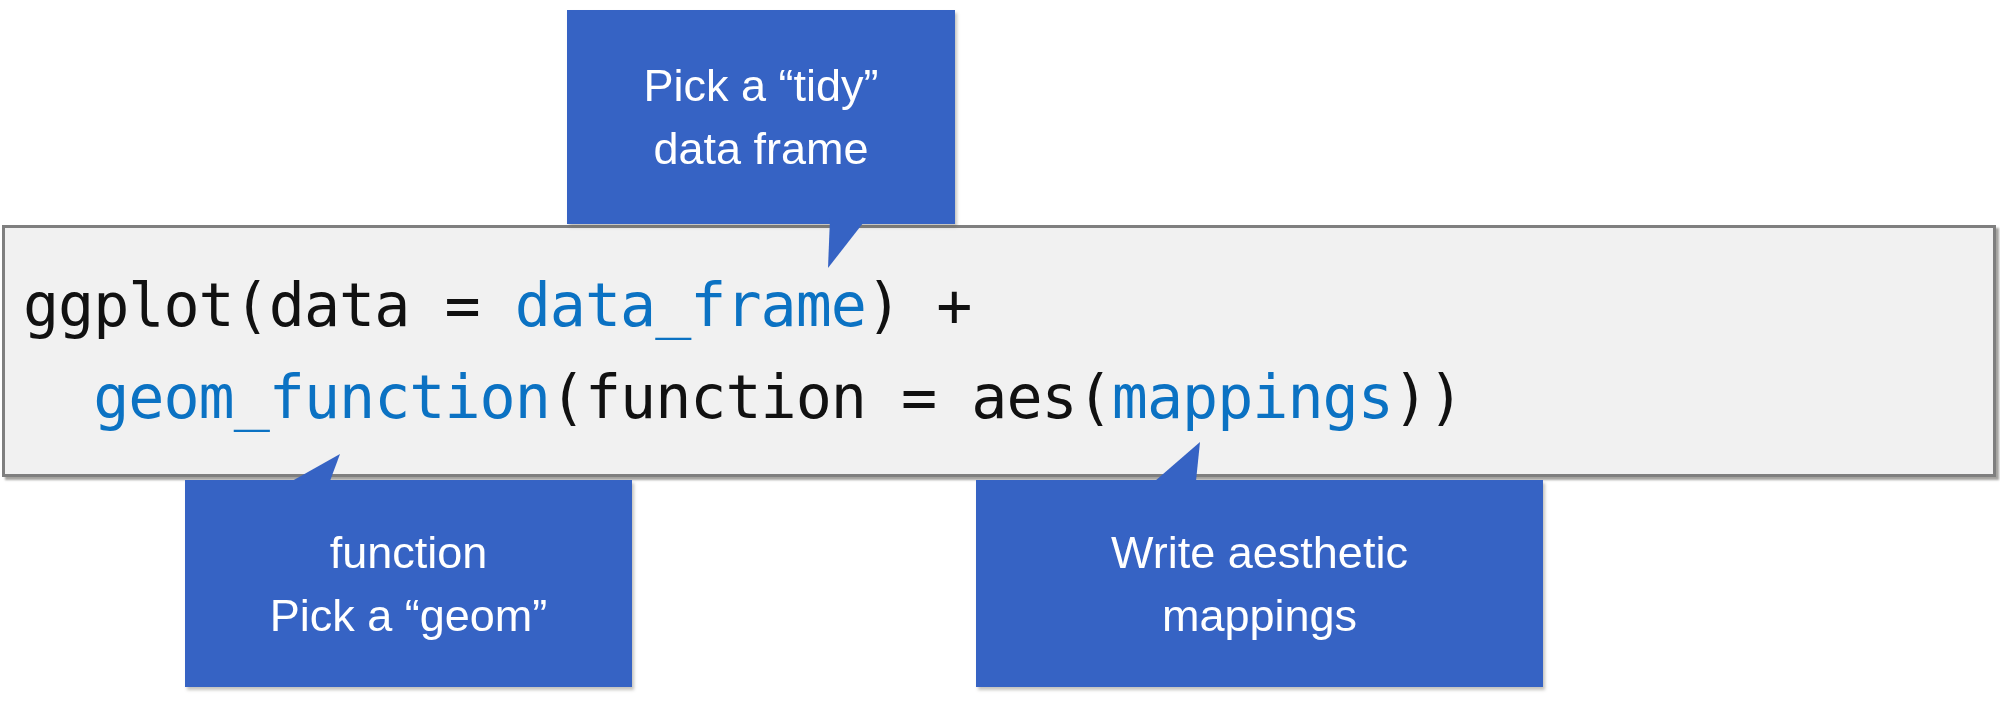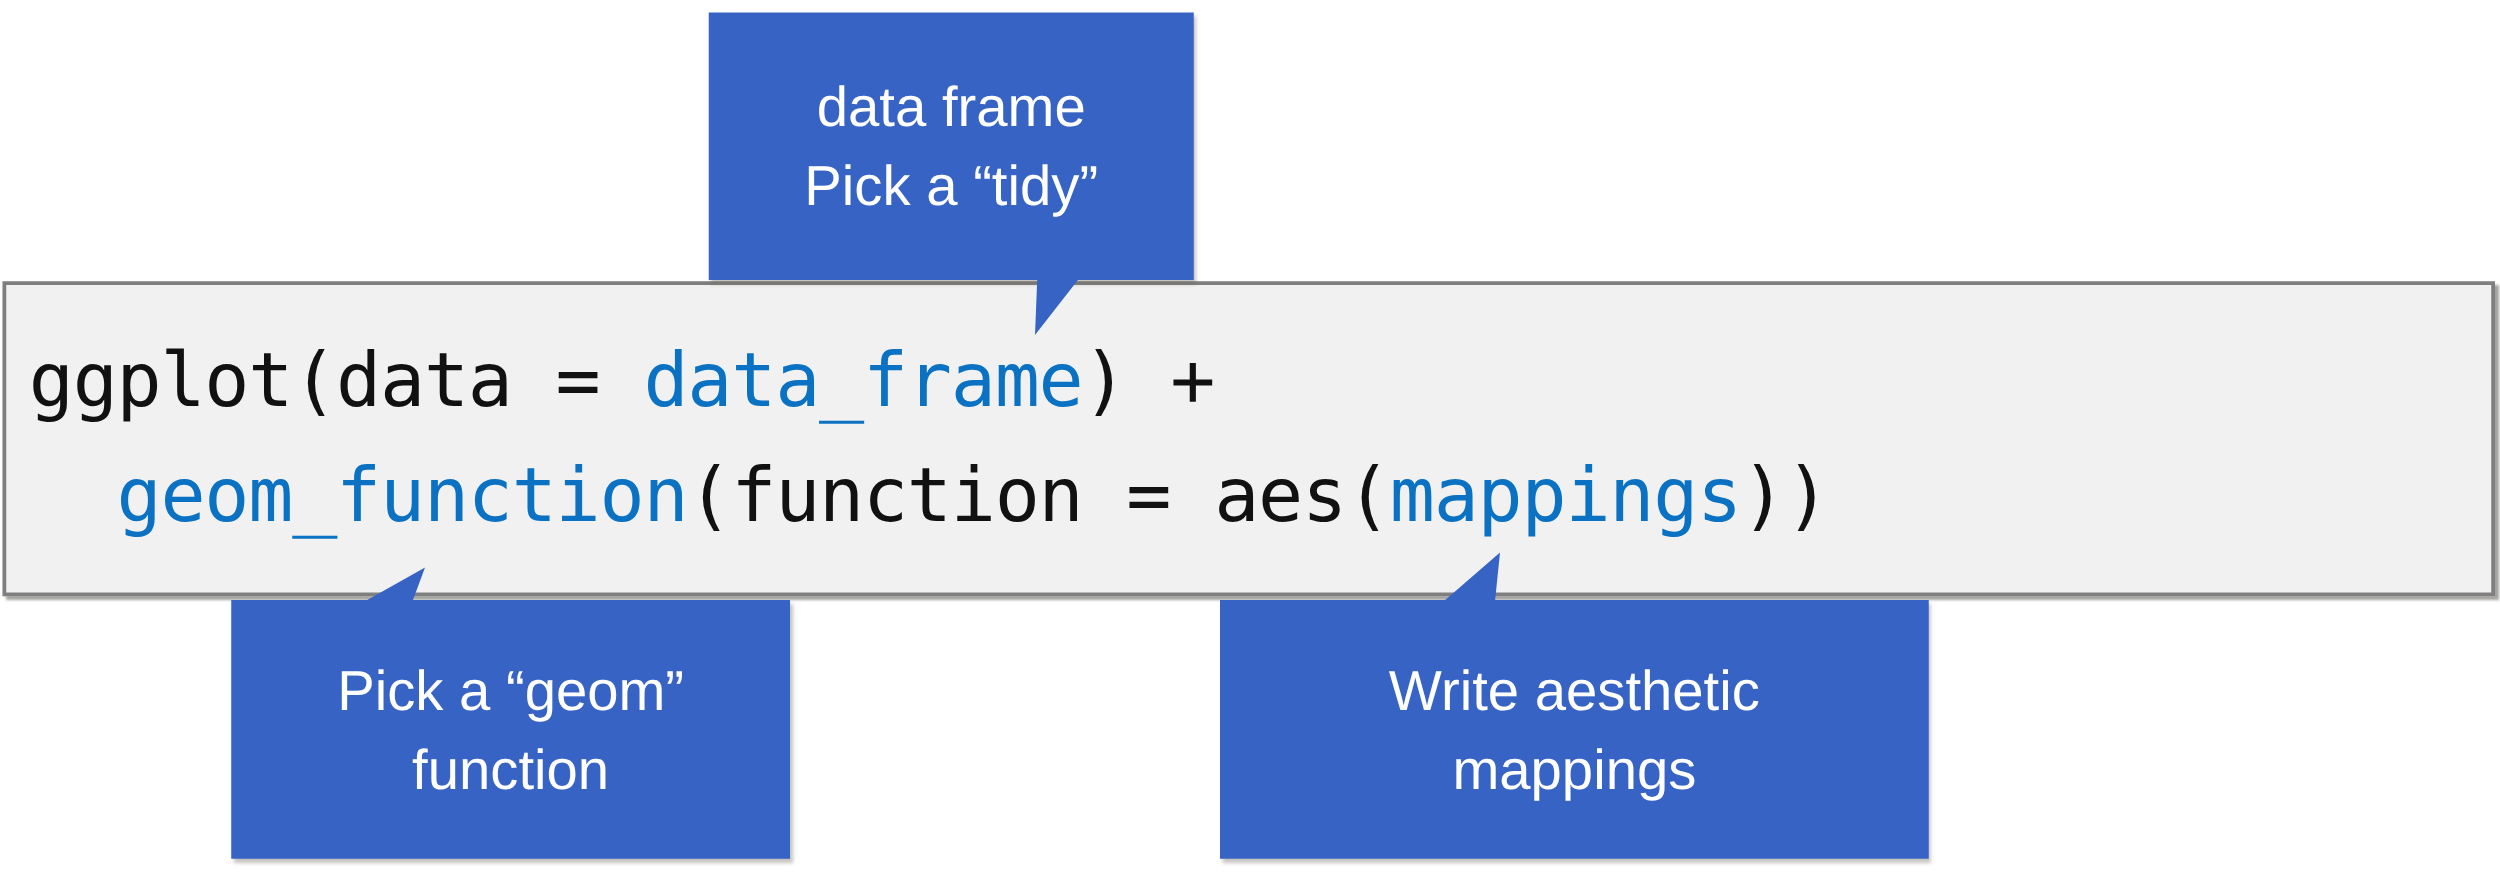--- a/index.html
+++ b/index.html
@@ -81,35 +81,35 @@
   .tail-tidy { left: 820px; top: 218px; }
   .tail-geom { left: 286px; top: 450px; }
   .tail-aes  { left: 1150px; top: 438px; }
 </style>
 </head>
 <body>
 
 <div id="canvas">
 
   <div class="callout callout-tidy">
+    <div>Pick a “tidy”</div>
     <div>data frame</div>
-    <div>Pick a “tidy”</div>
   </div>
   <svg class="tail tail-tidy" width="60" height="56" viewBox="0 0 60 56">
     <polygon points="10,0 47,0 8,50"></polygon>
   </svg>
 
   <div class="code-box">
     <div class="code-line"><span class="tok-black">ggplot(data = </span><span class="tok-blue">data_frame</span><span class="tok-black">) +</span></div>
     <div class="code-line"><span class="tok-black">  </span><span class="tok-blue">geom_function</span><span class="tok-black">(function = aes(</span><span class="tok-blue">mappings</span><span class="tok-black">))</span></div>
   </div>
 
   <div class="callout callout-geom">
+    <div>function</div>
     <div>Pick a “geom”</div>
-    <div>function</div>
   </div>
   <svg class="tail tail-geom" width="62" height="34" viewBox="0 0 62 34">
     <polygon points="54,4 6,31 44,31"></polygon>
   </svg>
 
   <div class="callout callout-aes">
     <div>Write aesthetic</div>
     <div>mappings</div>
   </div>
   <svg class="tail tail-aes" width="56" height="46" viewBox="0 0 56 46">

